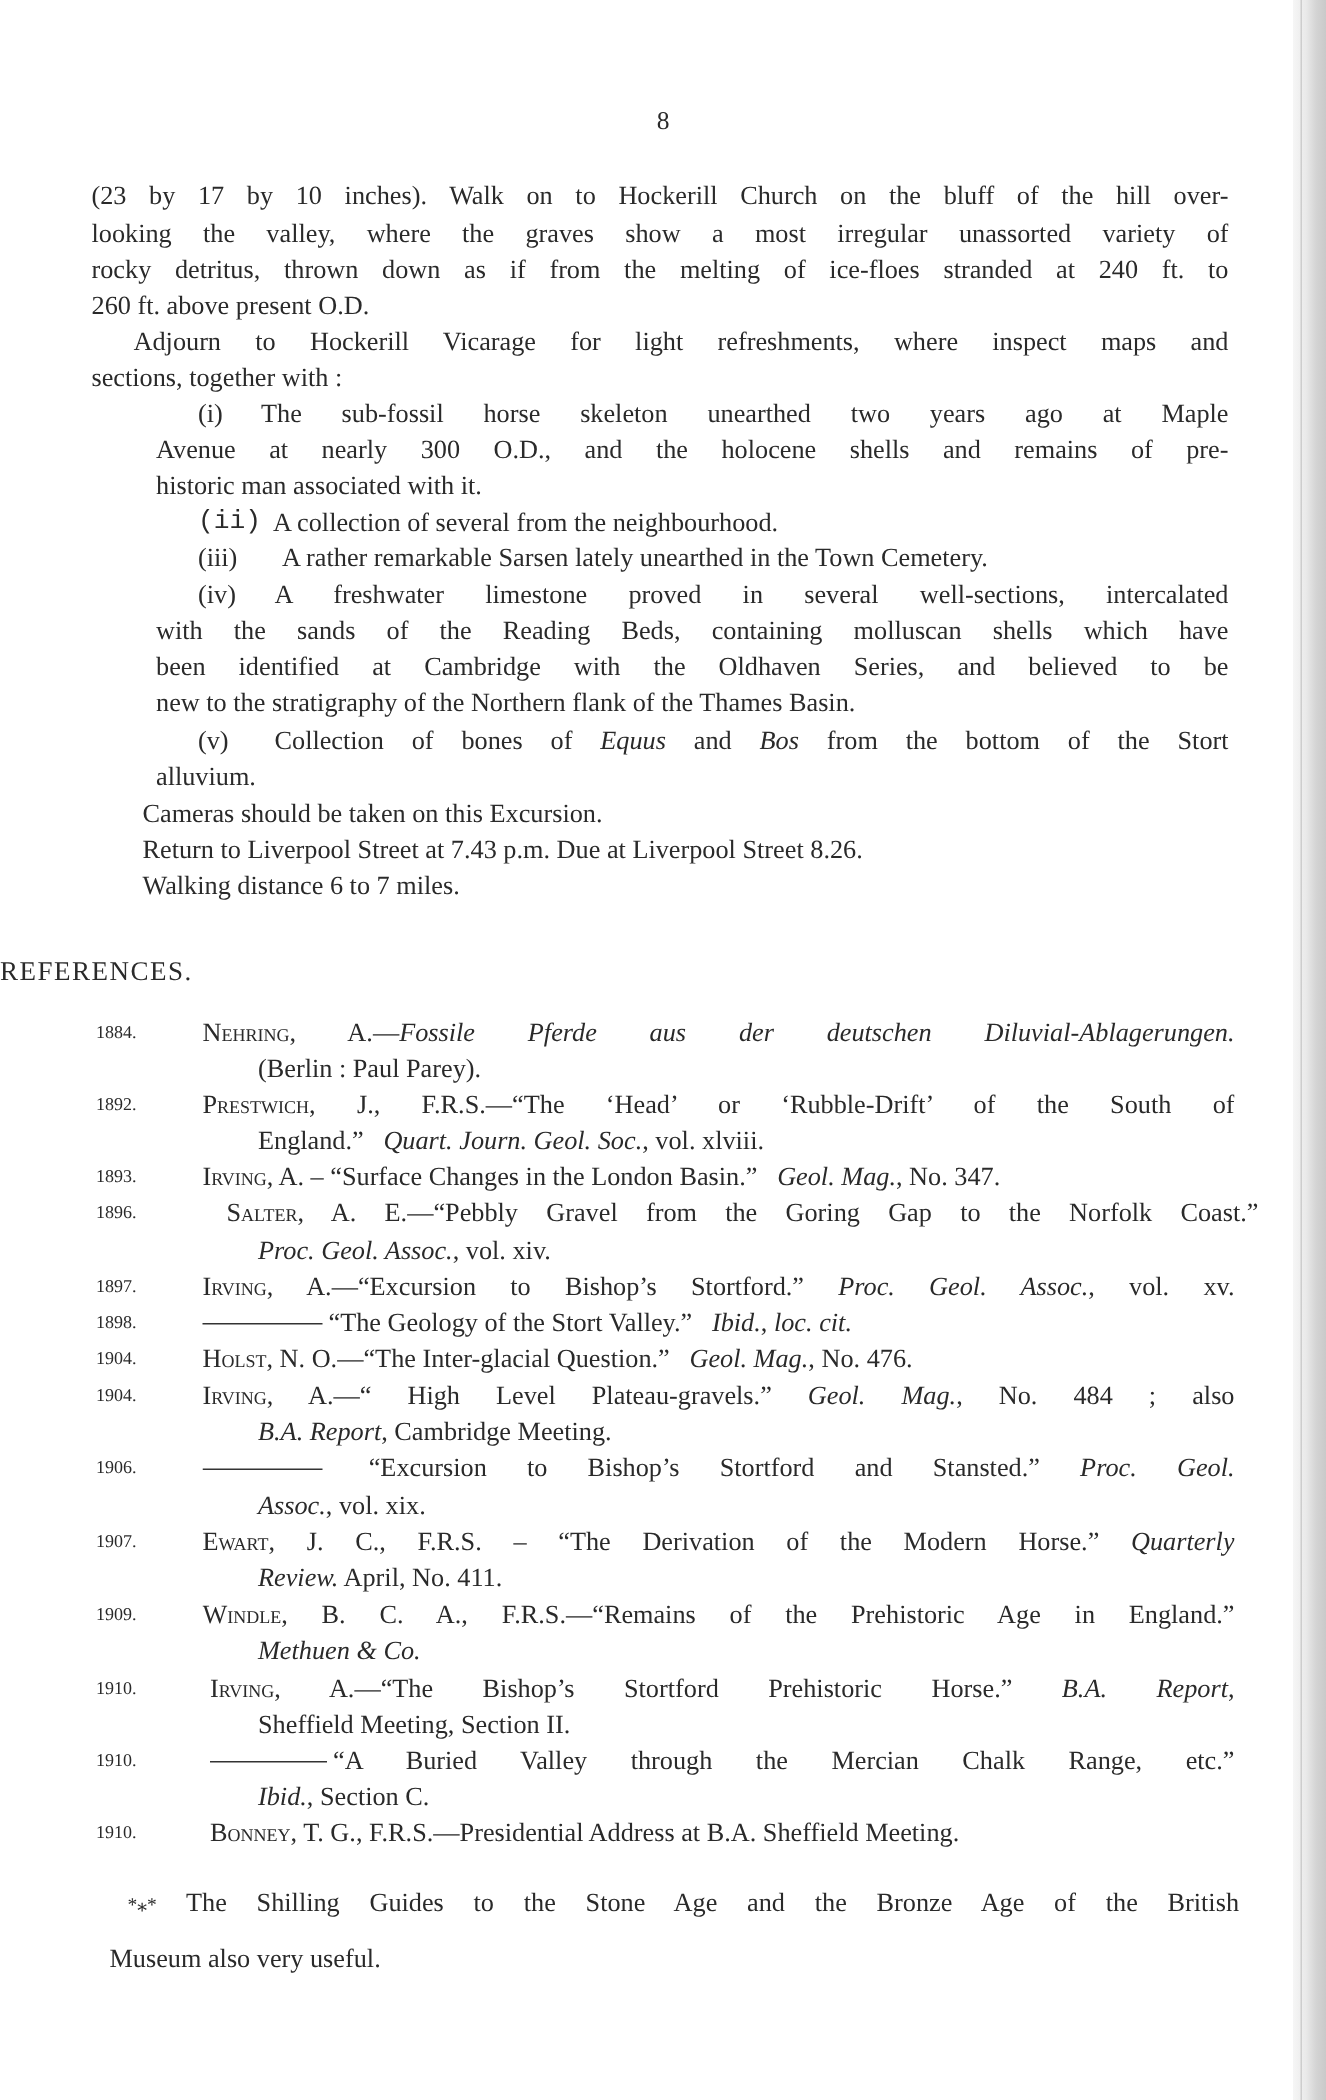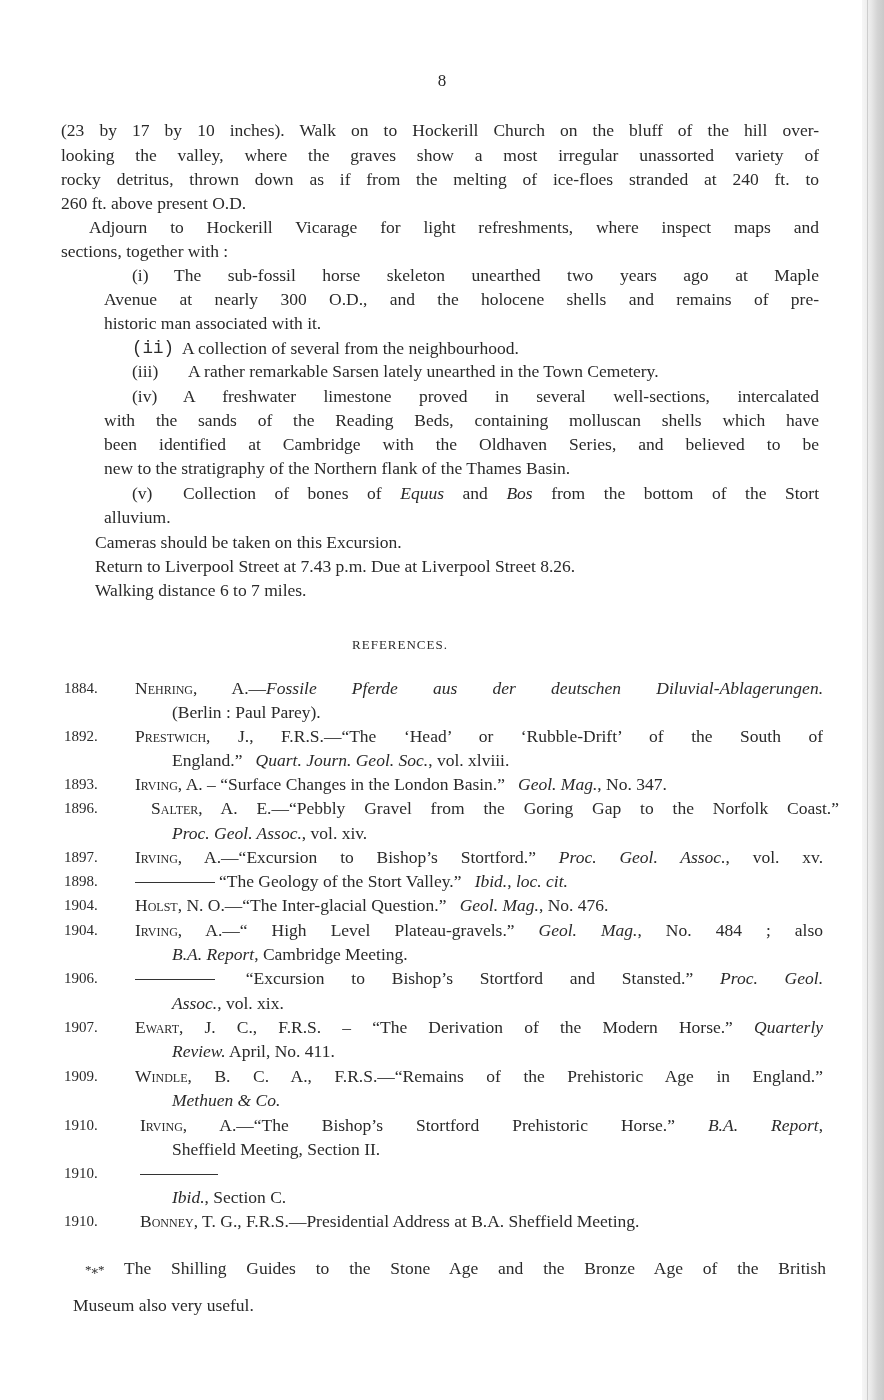--- a/index.html
+++ b/index.html
@@ -24,24 +24,24 @@
   .ln {
     position: absolute; font-size: 17.5px; line-height: 24px; white-space: nowrap;
   }
   .just {
     text-align: justify; text-align-last: justify; white-space: normal;
     height: 24px; overflow: hidden;
   }
   .sc { font-variant: small-caps; }
   i { font-style: italic; }
   .heading {
-    position: absolute; top: 637px; left: 0; width: 800px; text-align: center;
-    font-size: 13px; letter-spacing: 1px;
+    position: absolute; top: 637px; left: 0; width: 800px; text-align: left;
+    font-size: 18px; letter-spacing: 1px;
   }
-  .year { position: absolute; font-size: 15px; line-height: 24px; font-family: Liberation Serif, serif; }
+  .year { position: absolute; font-size: 12px; line-height: 24px; font-family: Liberation Serif, serif; }
   .ref-text { position: absolute; font-size: 17.5px; line-height: 24px; }
   .rule { display: inline-block; vertical-align: middle; height: 1px; background: #333; margin-right: 4px; }
   .asterism { font-size: 13px; position: relative; }
 </style>
 </head>
 <body>
 
 <div class="page-edge"></div>
 <div class="page-edge-line"></div>
 
@@ -119,20 +119,20 @@
 
 <div class="year" style="top:1064px;left:64px;">1909.</div>
 <div class="ref-text just" style="top:1064px;left:135px;width:688px;height:24px;overflow:hidden;"><span class="sc">Windle, B. C. A., F.R.S.</span><span>—</span><span>“Remains of the Prehistoric Age in England.”</span></div>
 <div class="ref-text" style="top:1088px;left:172px;"><i>Methuen &amp; Co.</i></div>
 
 <div class="year" style="top:1113px;left:64px;">1910.</div>
 <div class="ref-text just" style="top:1113px;left:140px;width:683px;height:24px;overflow:hidden;"><span class="sc">Irving, A.</span><span>—</span><span>“The Bishop’s Stortford Prehistoric Horse.”</span> <i>B.A. Report</i><span>,</span></div>
 <div class="ref-text" style="top:1137px;left:172px;">Sheffield Meeting, Section II.</div>
 
 <div class="year" style="top:1161px;left:64px;">1910.</div>
-<div class="ref-text just" style="top:1161px;left:140px;width:683px;height:24px;overflow:hidden;"><span class="rule" style="width:78px;"></span></div>
+<div class="ref-text just" style="top:1161px;left:140px;width:683px;height:24px;overflow:hidden;"><span class="rule" style="width:78px;"></span><span>“A Buried Valley through the Mercian Chalk Range, etc.”</span></div>
 <div class="ref-text" style="top:1185px;left:172px;"><i>Ibid.</i><span>, Section C.</span></div>
 
 <div class="year" style="top:1209px;left:64px;">1910.</div>
 <div class="ref-text" style="top:1209px;left:140px;"><span class="sc">Bonney, T. G., F.R.S.</span><span>—</span><span>Presidential Address at B.A. Sheffield Meeting.</span></div>
 
 <div class="ref-text just" style="top:1256px;left:85px;width:741px;height:24px;overflow:hidden;"><span class="asterism">*⁎*</span> <span>The Shilling Guides to the Stone Age and the Bronze Age of the British</span></div>
 <div class="ref-text" style="top:1293px;left:73px;">Museum also very useful.</div>
 
 </body></html>

